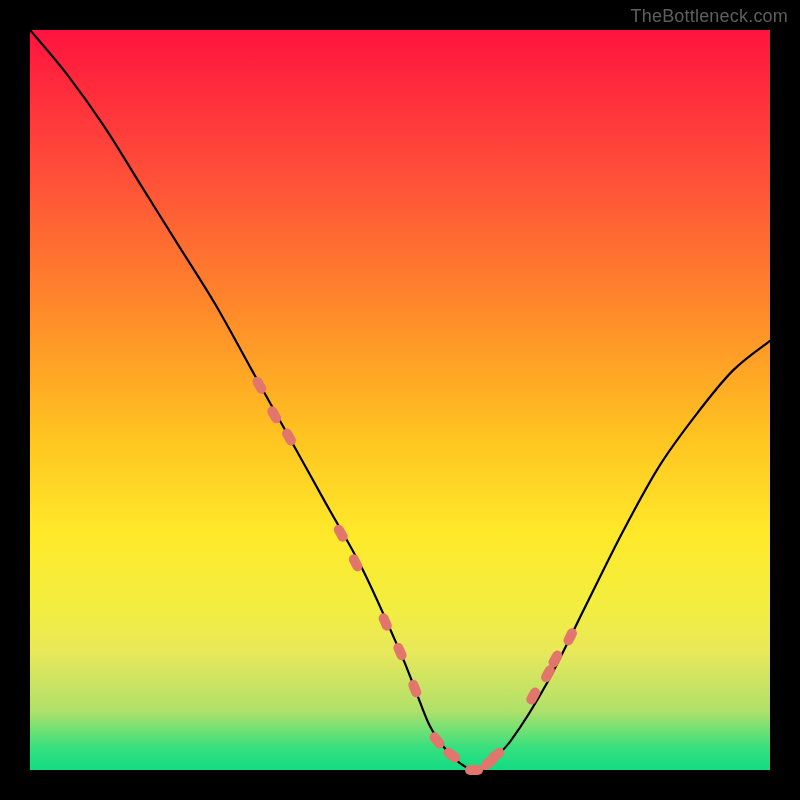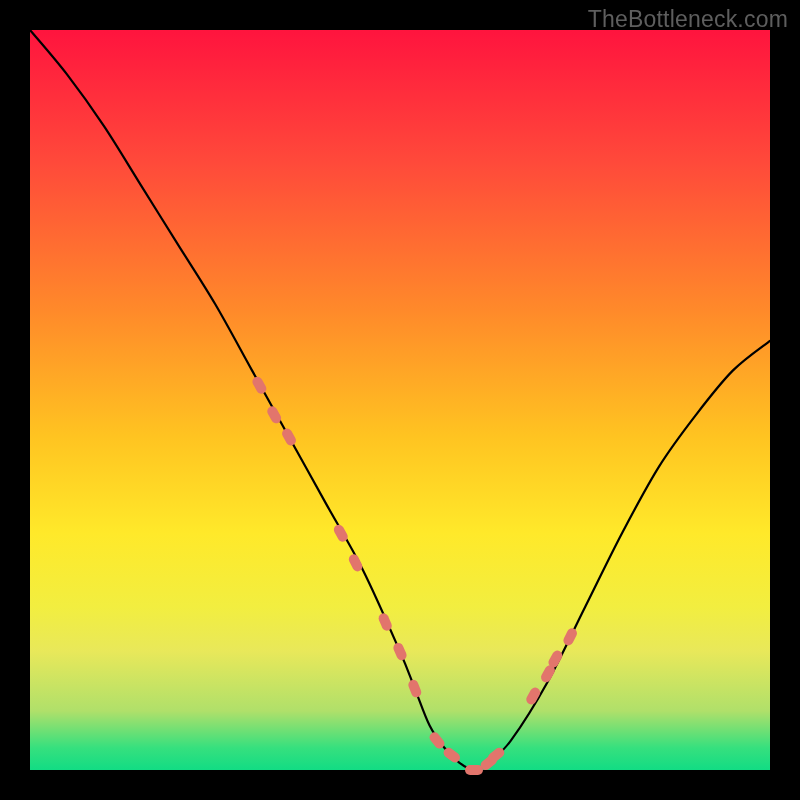--- a/index.html
+++ b/index.html
@@ -36,21 +36,21 @@
       #b0e06a 92%,
       #36e07e 97%,
       #12dc84 100%);
   }
   .watermark {
     position: absolute;
     top: 6px;
     right: 12px;
     color: #5e5e5e;
     font-family: Arial, Helvetica, sans-serif;
-    font-size: 23px;
+    font-size: 18px;
     font-weight: 400;
     letter-spacing: 0.2px;
     user-select: none;
   }
   svg.curve {
     position: absolute;
     left: 0;
     top: 0;
     width: 740px;
     height: 740px;

